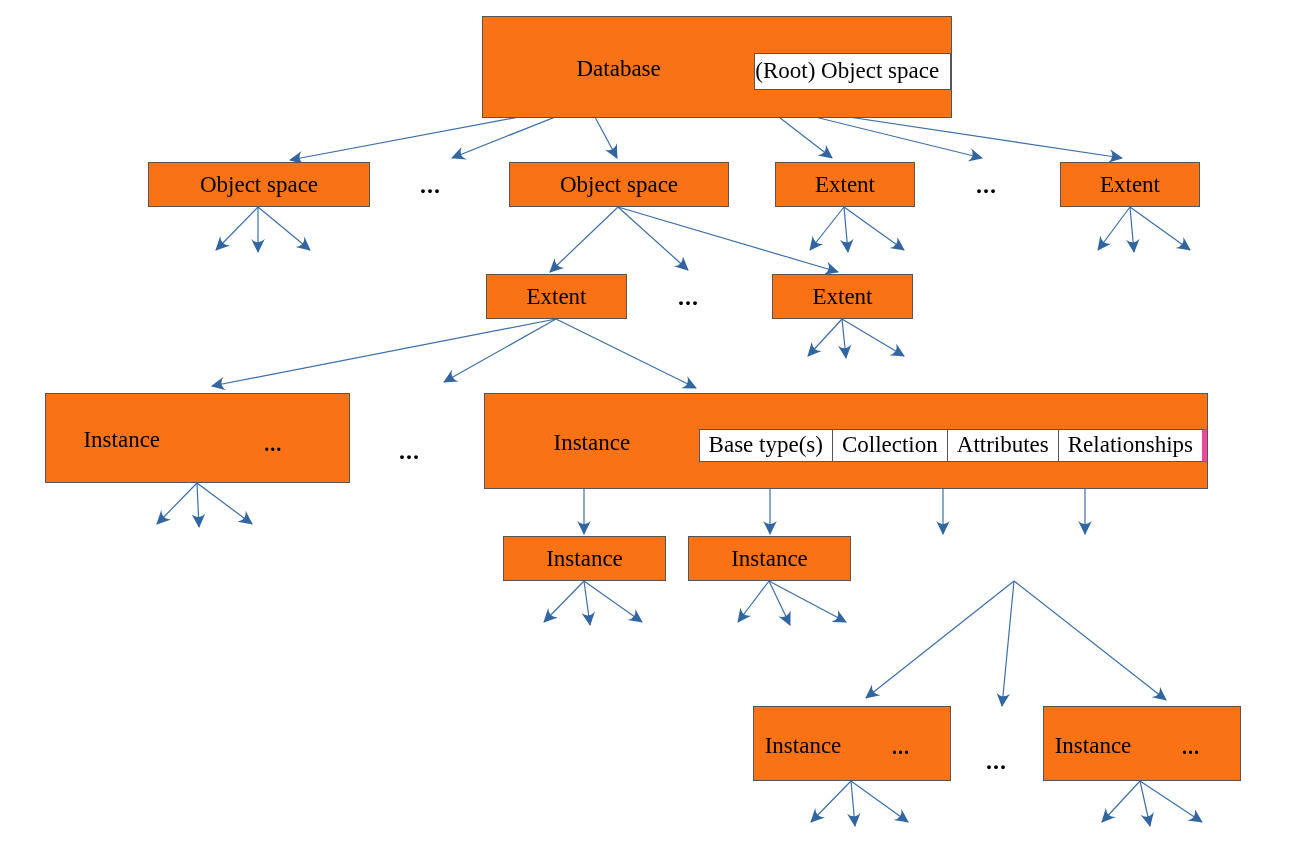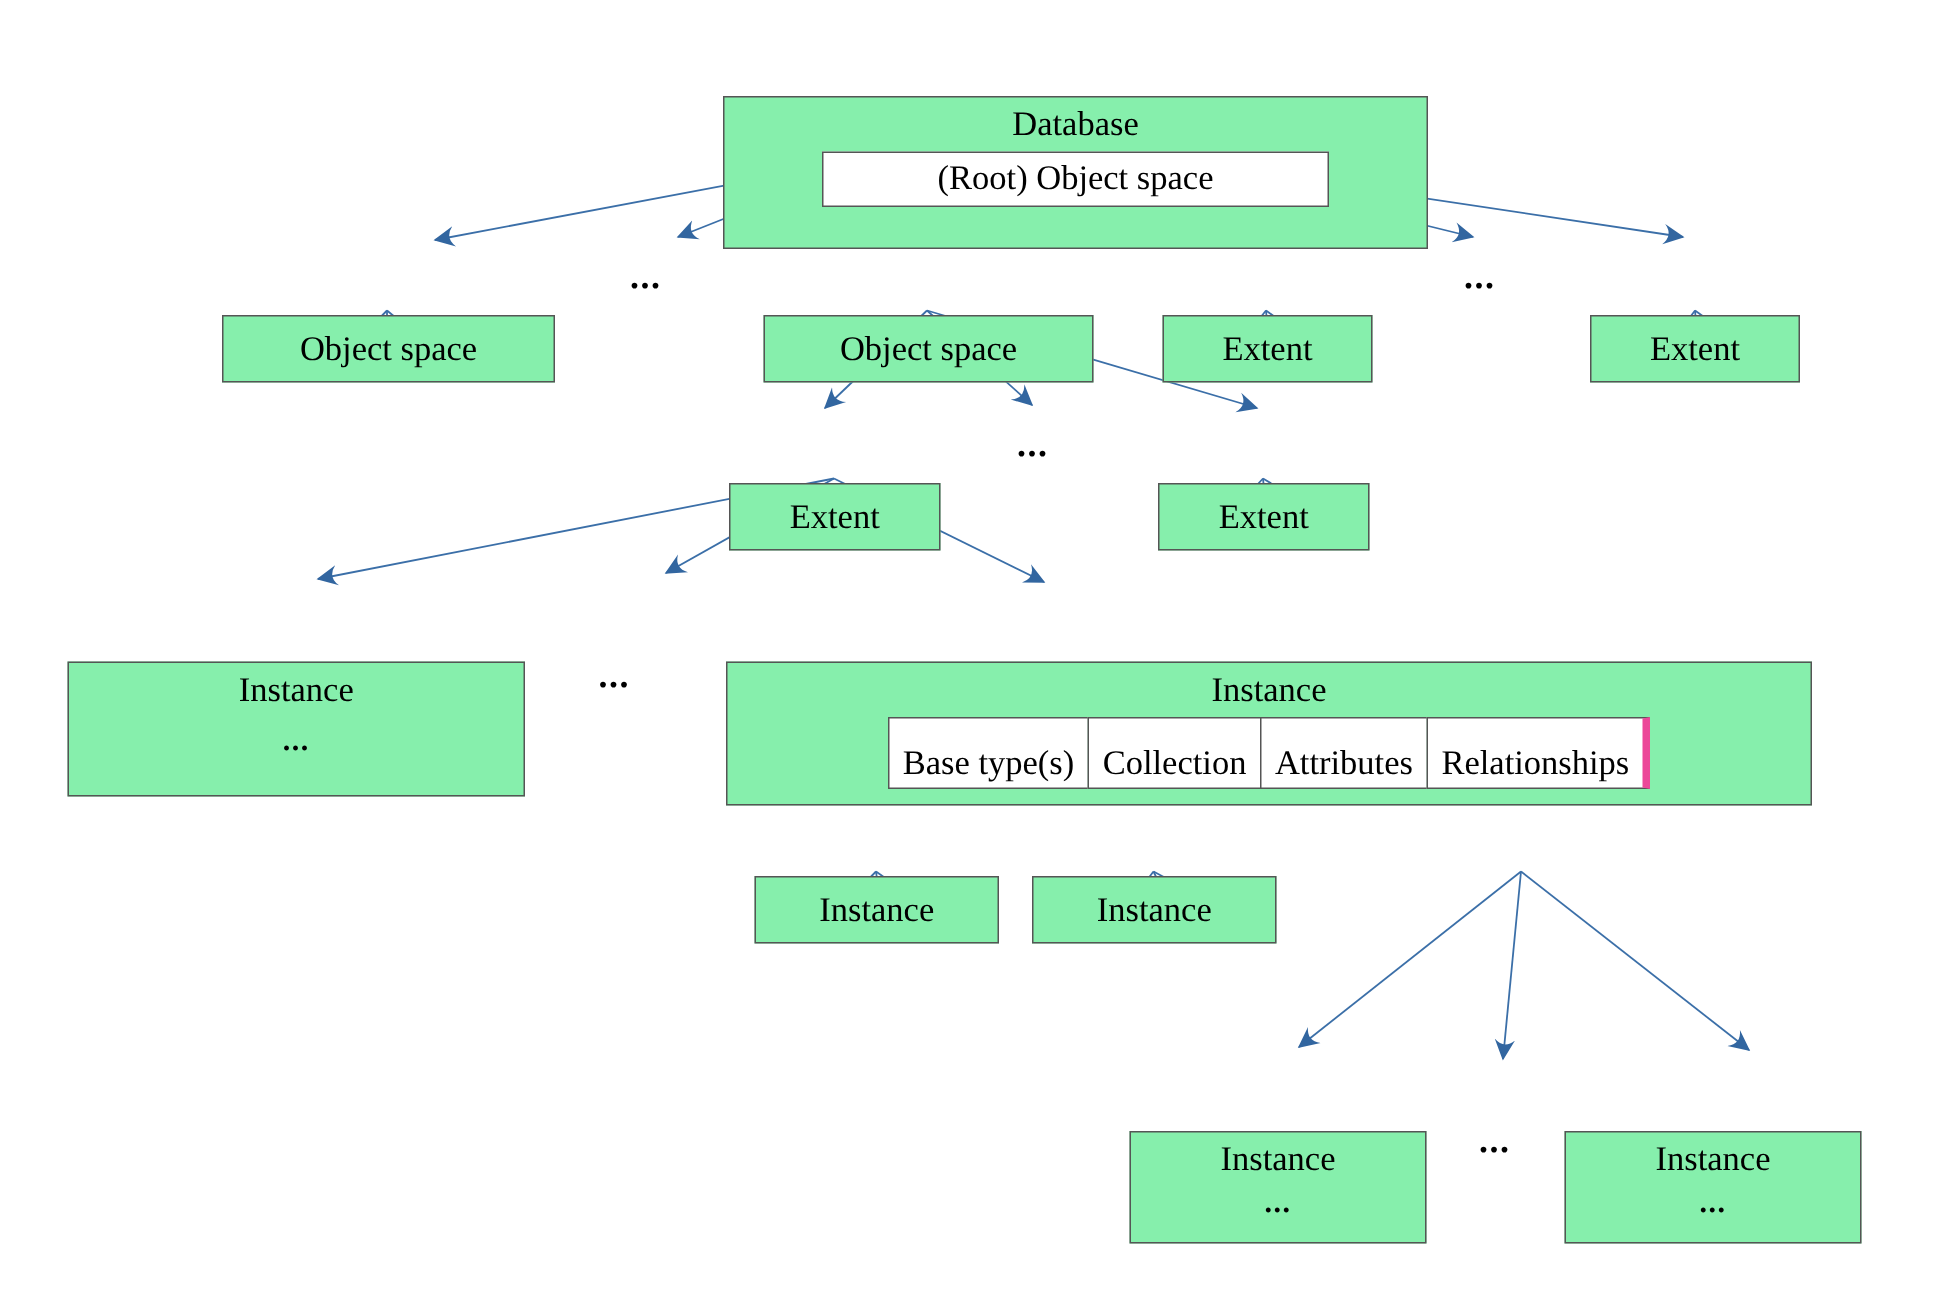--- a/index.html
+++ b/index.html
@@ -22,58 +22,55 @@
     position: absolute;
     left: 0;
     top: 0;
     width: 1293px;
     height: 863px;
     pointer-events: none;
   }
   .node {
     position: absolute;
     box-sizing: border-box;
-    background: #86efac;
+    background: #f97316;
     border: 1px solid #555555;
     display: flex;
-    flex-direction: column;
     align-items: center;
     color: #000000;
     font-size: 23px;
     line-height: 1.18;
     z-index: 5;
-    margin-top: 48px;
   }
   .node-title {
     width: 100%;
     text-align: center;
     white-space: nowrap;
   }
   .node-sub {
     width: 100%;
     text-align: center;
     letter-spacing: 1px;
     font-weight: bold;
     font-size: 20px;
   }
   .inner-box {
     box-sizing: border-box;
     border: 1px solid #555555;
     background: #ffffff;
-    text-align: center;
     white-space: nowrap;
     font-size: 23px;
   }
   .compartments {
     display: flex;
     box-sizing: border-box;
   }
   .compartments .inner-box {
     border-right: none;
-    padding: 16px 9px 3px 9px;
+    padding: 1px 9px 3px 9px;
   }
   .compartments .inner-box:last-child {
     border-right: 5px solid #ec4899;
   }
   .ellipsis {
     position: absolute;
     color: #000000;
     font-size: 24px;
     font-weight: bold;
     letter-spacing: 1px;

